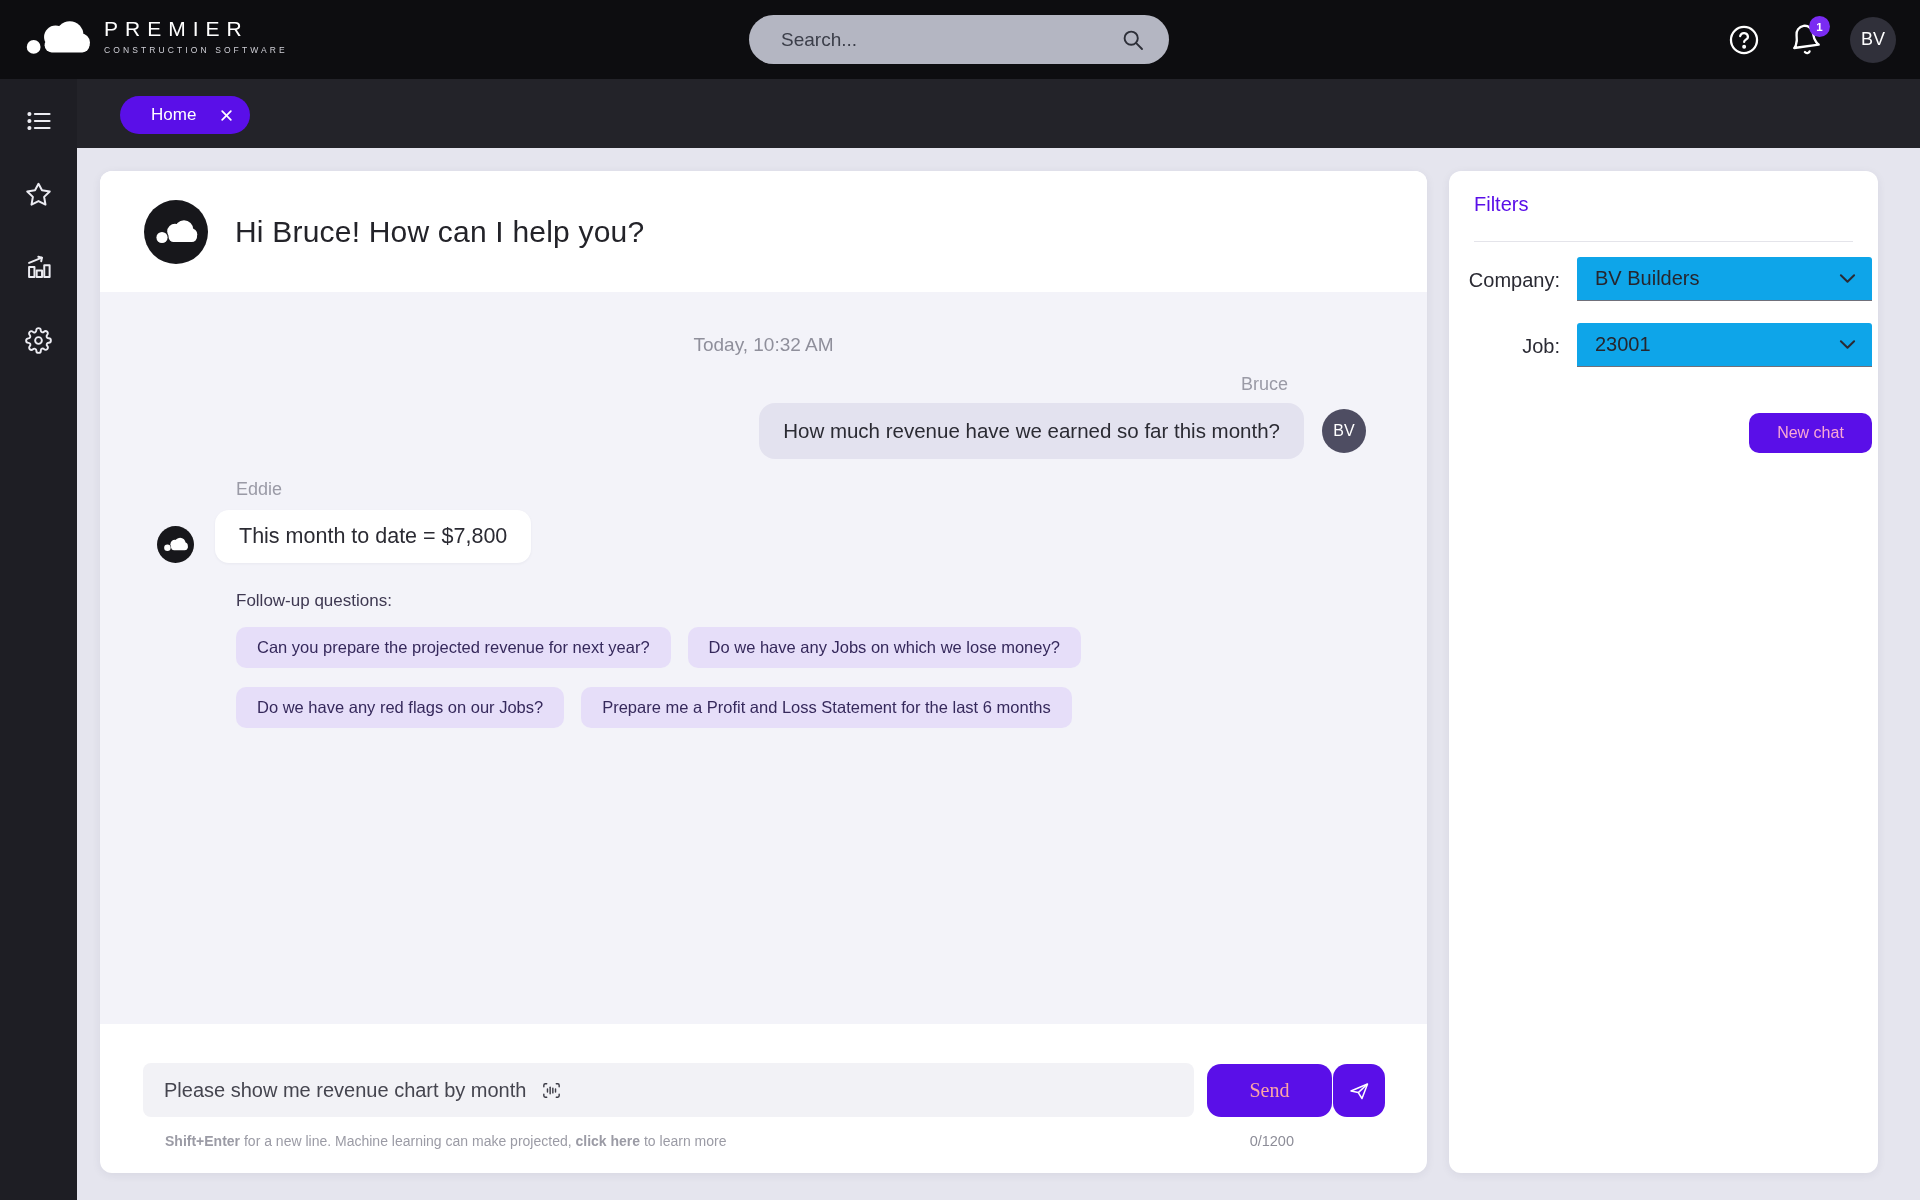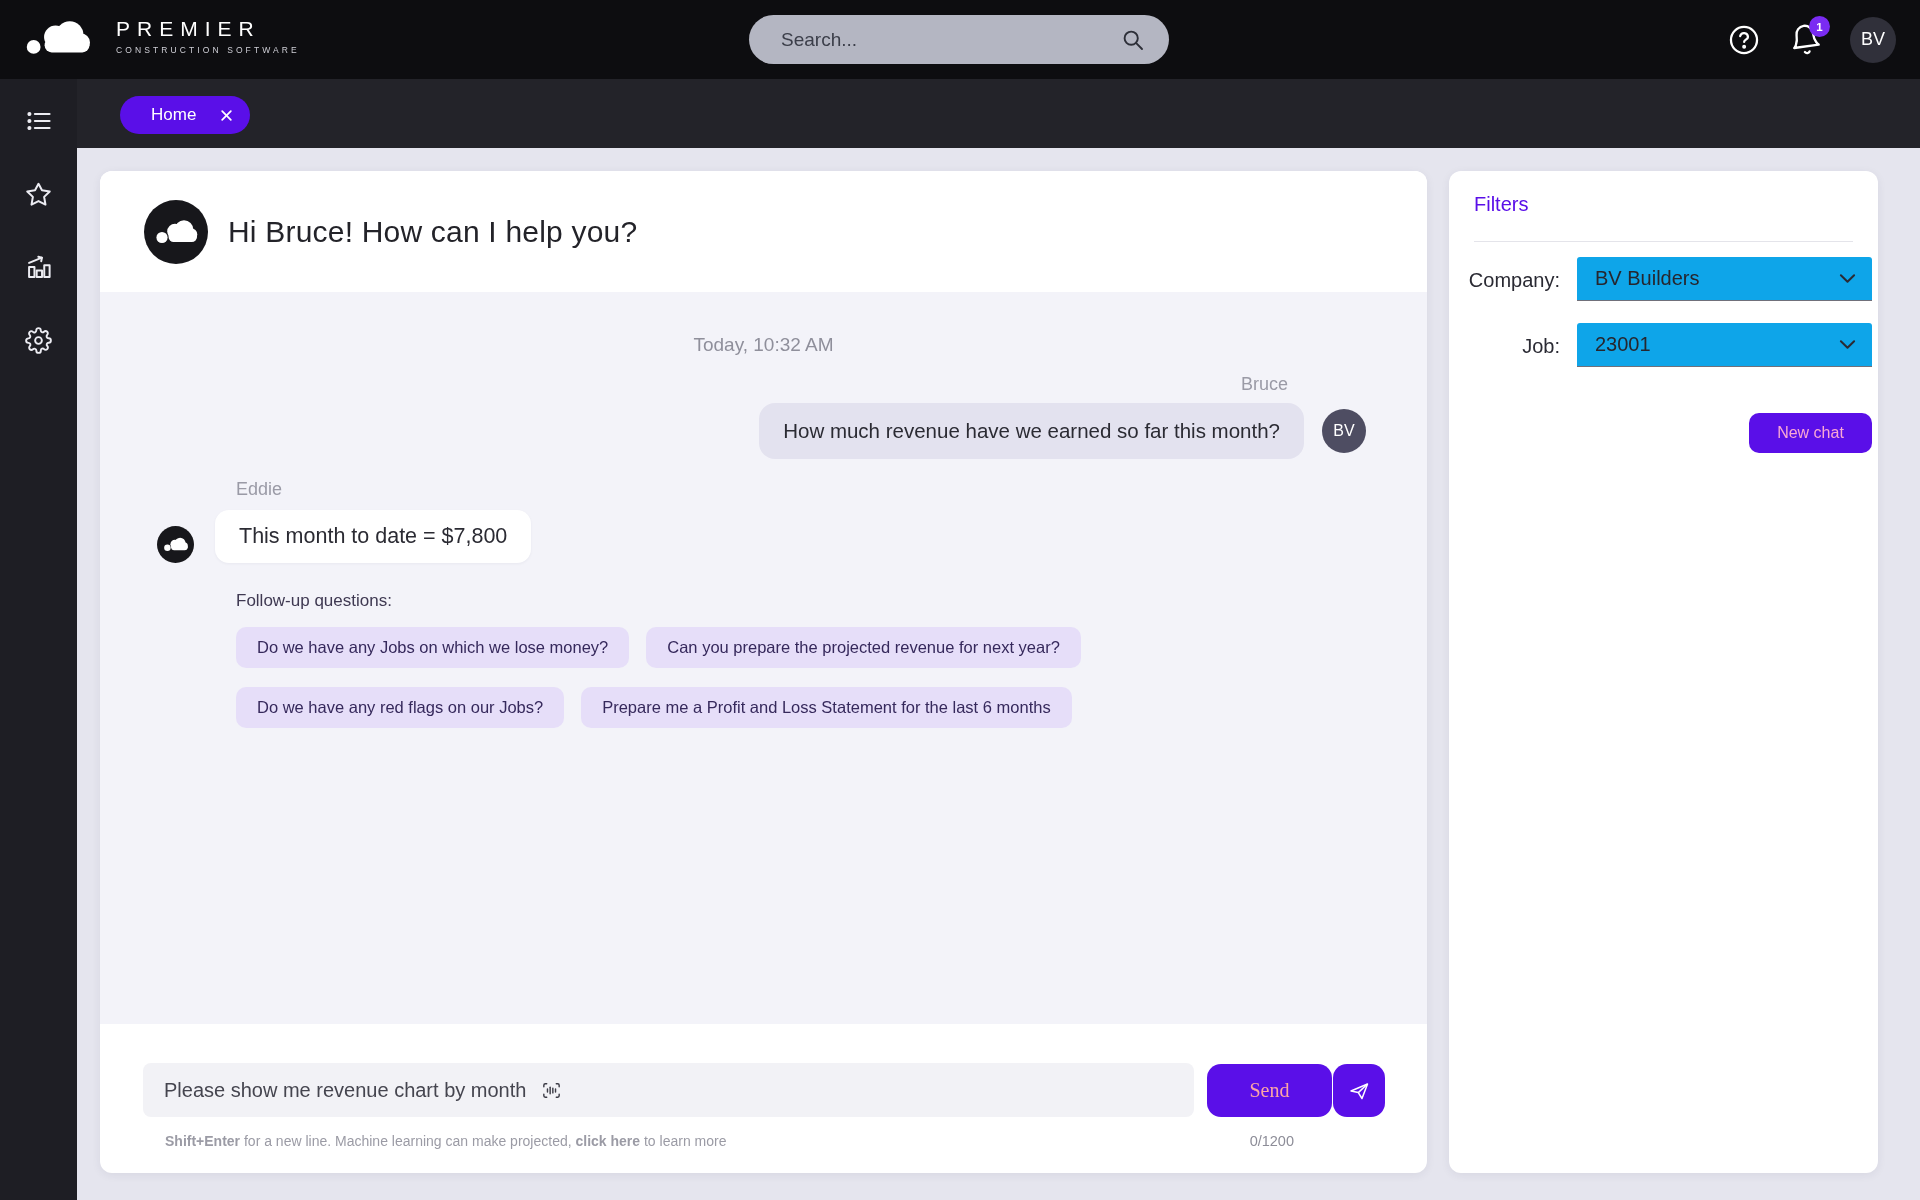--- a/index.html
+++ b/index.html
@@ -2,21 +2,21 @@
 <html><head>
 <meta charset="utf-8">
 <style>
   * { margin:0; padding:0; box-sizing:border-box; }
   html,body { width:1920px; height:1200px; overflow:hidden; }
   body { font-family:"Liberation Sans", sans-serif; background:#e5e5ee; }
   .app { position:relative; width:1920px; height:1200px; }
 
   
   .topbar { position:absolute; left:0; top:0; width:1920px; height:79px; background:#0d0d10; z-index:5; }
-  .logo { position:absolute; left:26px; top:14px; display:flex; align-items:center; gap:20px; }
+  .logo { position:absolute; left:26px; top:14px; display:flex; align-items:center; gap:8px; }
   .logo-text .name { color:#fff; font-size:21px; letter-spacing:7px; font-weight:400; }
   .logo-text .tagline { color:#cfcfd6; font-size:8.5px; letter-spacing:3.1px; margin-top:4px; font-weight:400; }
   .search { position:absolute; left:749px; top:15px; width:420px; height:49px; background:#b4b6c2;
             border-radius:25px; display:flex; align-items:center; padding:0 24px 0 32px; }
   .search-text { flex:1; background:transparent; border:none; outline:none; font-family:inherit;
                  font-size:19px; color:#0c4a6e; }
   .search-text::placeholder { color:#3b3e49; opacity:1; }
   .topbar-right { position:absolute; right:24px; top:0; height:79px; display:flex; align-items:center; gap:28px; }
   .icon-btn { background:none; border:none; cursor:pointer; position:relative; display:flex; align-items:center; justify-content:center; }
   .badge { position:absolute; top:-7px; right:-8px; width:21px; height:21px; border-radius:50%;
@@ -35,21 +35,21 @@
          border:none; cursor:pointer; display:flex; align-items:center; justify-content:space-between; padding:0 17px 0 31px; }
   .tab-label { color:#fff; font-size:17px; font-weight:500; }
 
   
   .main-bg { position:absolute; left:77px; top:148px; width:1843px; height:1052px; background:#e5e5ee; }
 
   
   .chat-card { position:absolute; left:100px; top:171px; width:1327px; height:1002px; background:#fff;
                border-radius:12px; box-shadow:0 2px 10px rgba(40,40,70,.07); overflow:hidden; }
   .chat-header { position:absolute; left:0; top:0; width:100%; height:121px; background:#fff;
-                 display:flex; align-items:center; padding-left:44px; gap:20px; }
+                 display:flex; align-items:center; padding-left:44px; gap:27px; }
   .bot-avatar-lg { width:64px; height:64px; flex:0 0 64px; }
   .greeting { font-size:30px; color:#232329; font-weight:500; letter-spacing:.2px; }
 
   .conversation { position:absolute; left:0; top:121px; width:100%; height:732px; background:#f3f3f9; }
   .date-header { text-align:center; margin-top:42px; color:#8f8f9b; font-size:19px; }
 
   .msg-right { display:flex; flex-direction:column; align-items:flex-end; padding-right:61px; margin-top:18px;text-align:right; }
   .sender-label { color:#9a9aa6; font-size:18px; margin-bottom:8px; }
   .msg-right .sender-label { margin-right:78px; }
   .msg-right-row { display:flex; align-items:center; gap:18px; }
@@ -256,22 +256,22 @@
               </g>
             </svg>
           </span>
           <div class="bubble-bot">This month to date = $7,800</div>
         </div>
       </div>
 
       <div class="followup">
         <div class="followup-label">Follow-up questions:</div>
         <div class="chips">
+          <button class="chip">Can you prepare the projected revenue for next year?</button>
           <button class="chip">Do we have any Jobs on which we lose money?</button>
-          <button class="chip">Can you prepare the projected revenue for next year?</button>
           <button class="chip">Do we have any red flags on our Jobs?</button>
           <button class="chip">Prepare me a Profit and Loss Statement for the last 6 months</button>
         </div>
       </div>
     </div>
 
     <div class="composer-field">
       <span class="composer-text">Please show me revenue chart by month</span>
       <span class="voice-icon">
         <svg width="23" height="23" viewBox="0 0 24 24" fill="none" stroke="#3c3c46" stroke-width="1.5" stroke-linecap="round">

